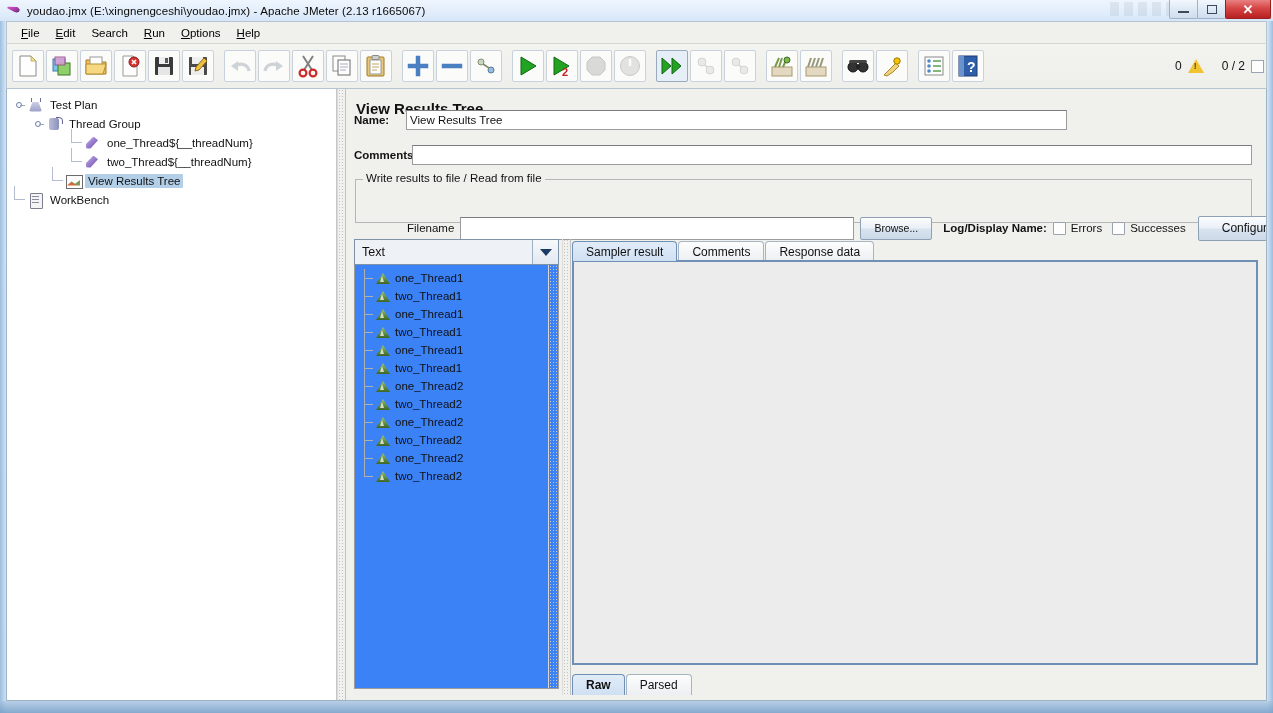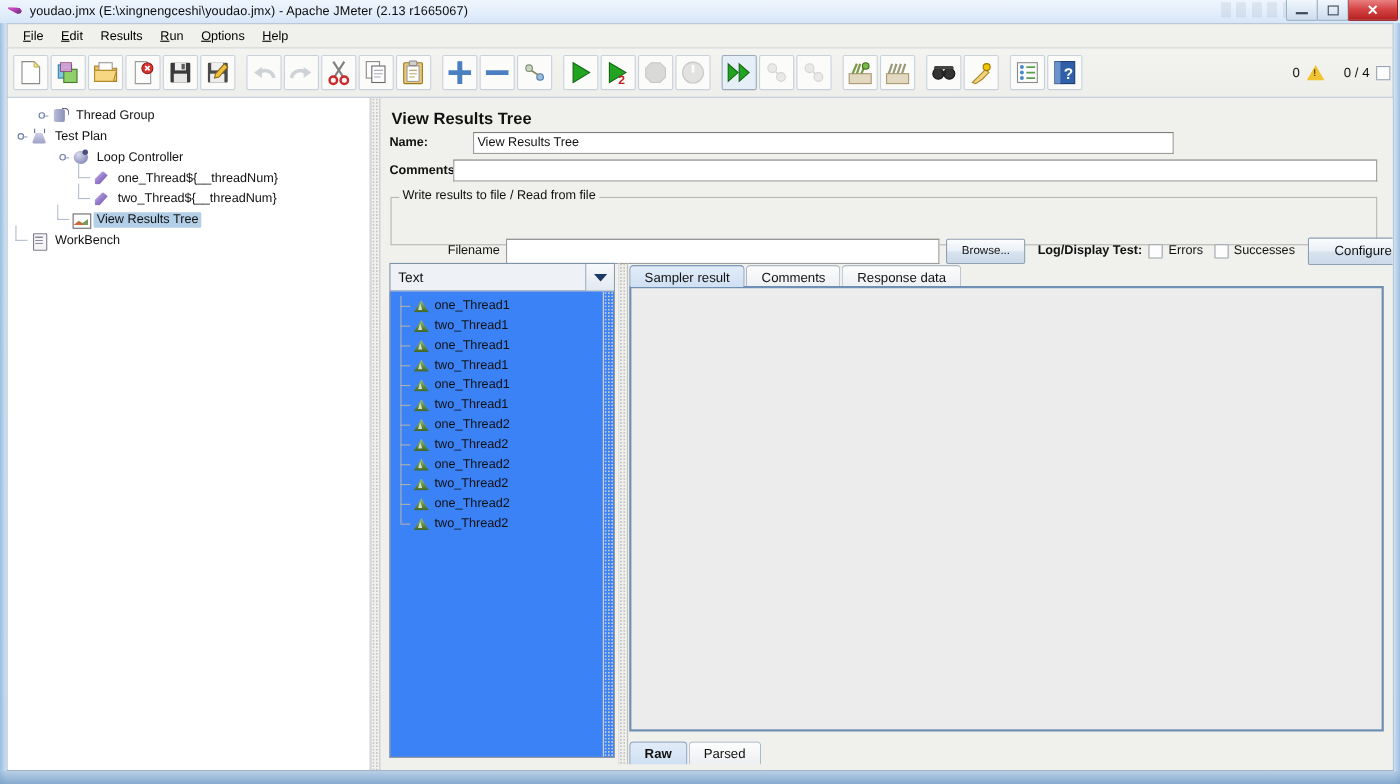--- a/index.html
+++ b/index.html
@@ -214,21 +214,21 @@
 
   
   .panel-title {
     position: absolute; left: 10px; top: 11px;
     font-size: 15px; font-weight: bold; color: #111;
   }
   .name-row, .comments-row {
     position: absolute; left: 8px; display: flex; align-items: center;
     font-size: 11.5px;
   }
-  .name-row { top: 31px; width: 713px; gap: 24px; }
+  .name-row { top: 21px; width: 713px; }
   .comments-row { top: 56px; width: 898px; }
   .fld-label { font-weight: bold; color: #111; width: 52px; flex: none; }
   .txtinput {
     flex: 1; height: 20px; background: #fff;
     border: 1px solid #9c9c9c; border-top-color: #7d7d7d;
     font-size: 11.5px; color: #111; padding: 1px 3px; line-height: 17px;
     overflow: hidden; white-space: nowrap;
   }
 
   .group-box {
@@ -402,21 +402,21 @@
       <div class="winbtn close">✕</div>
     </div>
   </div>
 
   <div class="left-edge"></div>
   <div class="right-edge"></div>
 
   <div class="menubar">
     <div class="menu-item"><u>F</u>ile</div>
     <div class="menu-item"><u>E</u>dit</div>
-    <div class="menu-item">Results</div>
+    <div class="menu-item">Search</div>
     <div class="menu-item"><u>R</u>un</div>
     <div class="menu-item"><u>O</u>ptions</div>
     <div class="menu-item"><u>H</u>elp</div>
   </div>
 
   <div class="toolbar">
 
     <div class="tb-btn framed">
       <svg class="tb-icon" viewBox="0 0 24 24">
         <path d="M4 2 h11 l5 5 v15 H4 Z" fill="#fefefe" stroke="#8a8a8a" stroke-width="1"></path>
@@ -633,58 +633,48 @@
       <svg class="tb-icon" viewBox="0 0 24 24">
         <rect x="3" y="2" width="18" height="20" fill="#2f5fa8" stroke="#1c3c6e"></rect>
         <rect x="3" y="2" width="5" height="20" fill="#6a92cc"></rect>
         <text x="11" y="18" font-size="14" fill="#fff" font-weight="bold">?</text>
       </svg>
     </div>
 
     <div class="tb-right">
       <span>0</span>
       <span class="warn-tri"></span>
-      <span style="margin-left:12px">0 / 4</span>
+      <span style="margin-left:12px">0 / 2</span>
       <span class="err-box"></span>
     </div>
   </div>
 
   <div class="content">
 
     <div class="tree-pane">
       <div class="tree" id="tree-root">
-          <div class="tnode" style="padding-left: 19px;">
-            <span style="position: relative; display: inline-flex; align-items: center; width: 14px; height: 19px; flex: 0 0 auto;">
-              <span class="handle">
-                <span class="knob"></span>
-                <span class="stem"></span>
-              </span>
-            </span>
-            <span class="ticon ic-threadgroup"></span>
-            <span class="lbl">Thread Group</span>
-          </div>
           <div class="tnode" style="padding-left: 0px;">
             <span style="position: relative; display: inline-flex; align-items: center; width: 14px; height: 19px; flex: 0 0 auto;">
               <span class="handle">
                 <span class="knob"></span>
                 <span class="stem"></span>
               </span>
             </span>
             <span class="ticon ic-testplan"></span>
             <span class="lbl">Test Plan</span>
           </div>
-          <div class="tnode" style="padding-left: 38px;">
+          <div class="tnode" style="padding-left: 19px;">
             <span style="position: relative; display: inline-flex; align-items: center; width: 14px; height: 19px; flex: 0 0 auto;">
               <span class="handle">
                 <span class="knob"></span>
                 <span class="stem"></span>
               </span>
             </span>
-            <span class="ticon ic-loop"></span>
-            <span class="lbl">Loop Controller</span>
+            <span class="ticon ic-threadgroup"></span>
+            <span class="lbl">Thread Group</span>
           </div>
           <div class="tnode" style="padding-left: 57px;">
             <span style="position: relative; display: inline-flex; align-items: center; width: 14px; height: 19px; flex: 0 0 auto;">
               <span style="position:absolute;left:1px;top:9px;width:11px;height:1px;background:#b3bcd0;"></span>
               <span style="position:absolute;left:1px;top:-4px;height:14px;width:1px;background:#b3bcd0;"></span>
             </span>
             <span class="ticon ic-sampler"></span>
             <span class="lbl">one_Thread${__threadNum}</span>
           </div>
           <div class="tnode" style="padding-left: 57px;">
@@ -731,21 +721,21 @@
       </div>
 
       <div class="group-box">
         <span class="group-legend">Write results to file / Read from file</span>
       </div>
 
       <div class="file-row">
         <span class="file-label">Filename</span>
         <span class="file-input" placeholder=""></span>
         <span class="btn btn-browse">Browse...</span>
-        <span class="logdisp">Log/Display Test:</span>
+        <span class="logdisp">Log/Display Name:</span>
         <span class="cb">
           <span class="cbox"></span>
           <span>Errors</span>
         </span>
         <span class="cb" style="margin-left:4px">
           <span class="cbox"></span>
           <span>Successes</span>
         </span>
         <span class="btn btn-configure" style="margin-left:6px">Configure</span>
       </div>

